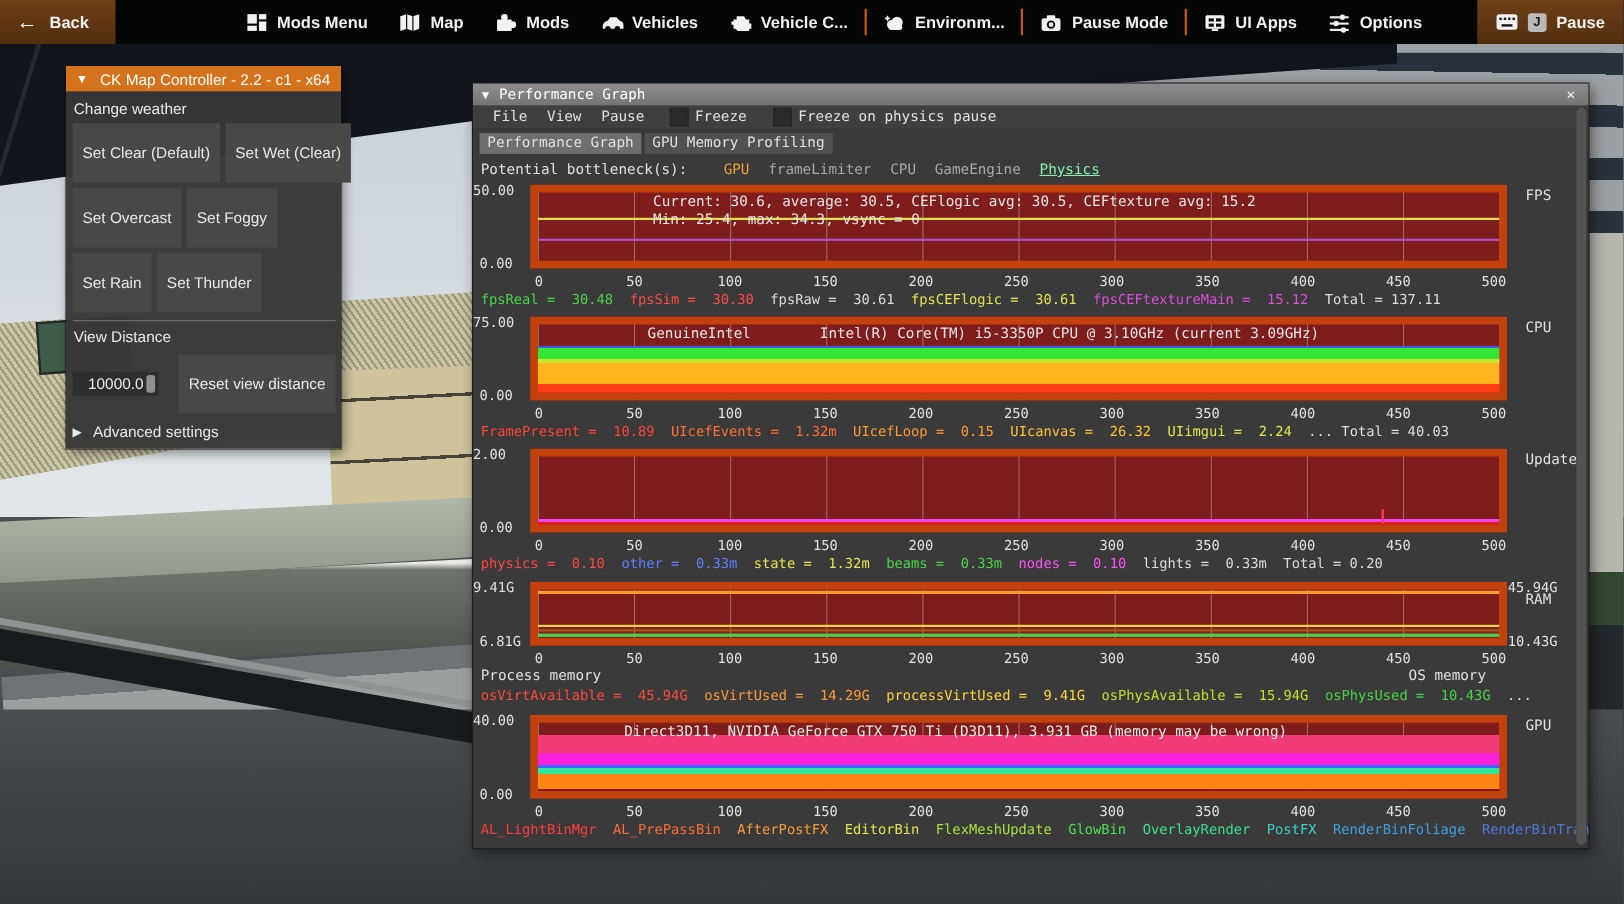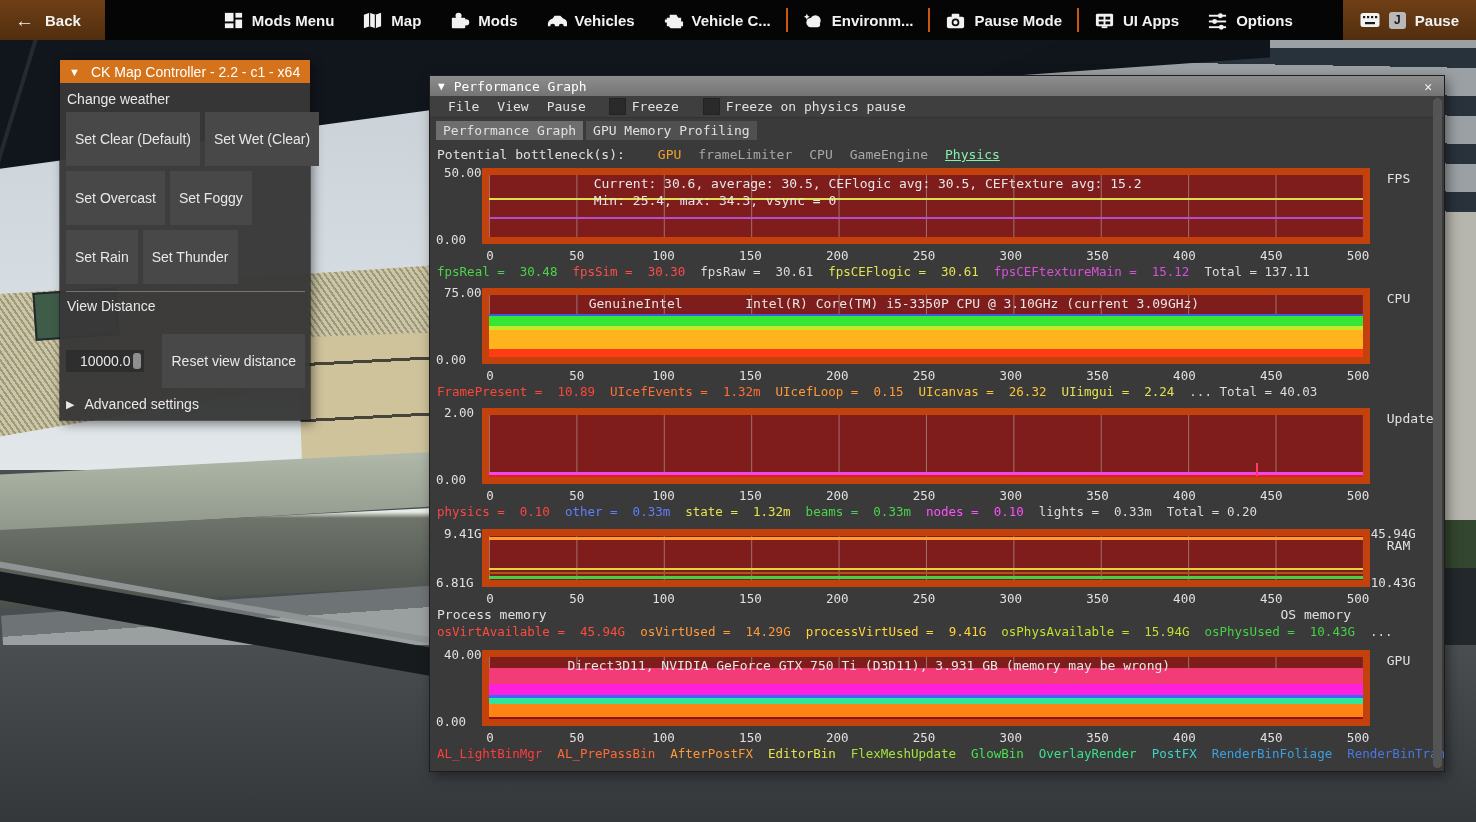--- a/index.html
+++ b/index.html
@@ -51,21 +51,21 @@
   
   #ckwin{position:absolute;left:60px;top:60px;width:250px;background:rgba(56,56,56,.97);color:#e8e8e8;
        font-size:14px;z-index:20;box-shadow:0 0 0 1px rgba(15,15,15,.5),3px 4px 10px rgba(0,0,0,.45);}
   .ck-title{height:23px;background:#d4731c;color:#fff;display:flex;align-items:center;gap:11px;padding:0 9px;}
   .ck-tri{font-size:11px;}
   .ck-body{padding:5px 5px 8px 6px;}
   .ck-label{margin:3px 0 5px 1px;}
   .ck-btnrow{display:flex;gap:5px;margin-bottom:5px;}
   .ck-btn{background:#484848;padding:19px 9px;white-space:nowrap;cursor:pointer;}
   .ck-hr{border:none;border-top:1px solid #757575;margin:7px 0 6px;}
-  .ck-inprow{display:flex;gap:18px;align-items:center;margin-top:20px;justify-content:flex-end;}
+  .ck-inprow{display:flex;gap:18px;align-items:center;margin-top:8px;justify-content:flex-end;}
   .ck-val{position:relative;width:122px;background:#2e2e2e;text-align:center;padding:3px 0;cursor:ew-resize;}
   .ck-grab{position:absolute;right:3px;top:3px;width:8px;height:16px;background:#8f8f8f;border-radius:3px;}
   .ck-adv{margin-top:8px;display:flex;gap:10px;align-items:center;cursor:pointer;}
   .ck-adv .tri{font-size:11px;}
 
   
   #pgwin{position:absolute;left:430px;top:76px;width:1014px;height:695px;background:#3a3a3a;z-index:20;
        color:#e0e0e0;font-family:"DejaVu Sans Mono",monospace;font-size:13px;
        box-shadow:0 0 0 1px #1d1d1d,3px 4px 12px rgba(0,0,0,.5);}
   .pw-title{height:20px;background:linear-gradient(#8d8d8d,#747474);display:flex;align-items:center;gap:9px;
@@ -77,21 +77,21 @@
   .pw-freeze{padding-right:10px;cursor:pointer;}
   .pw-tabs{display:flex;gap:3px;margin:3px 0 0 6px;}
   .pw-tab{padding:2px 7px;background:#505050;cursor:pointer;}
   .pw-tab.active{background:#6e6e6e;}
   .pw-bneck{margin:7px 0 0 7px;display:flex;gap:16px;white-space:pre;}
   .pw-bneck .bi{margin-right:17px;}
 
   #graphs{margin-top:4px;}
   .grow{display:flex;}
   .ycol{width:60px;position:relative;font-size:12.5px;}
-  .ytop{position:absolute;top:-3px;left:14px;}
+  .ytop{position:absolute;top:-3px;left:0;}
   .ybot{position:absolute;bottom:-3px;left:6px;}
   .plot{width:1026px;height:100%;position:relative;background:#7f1d1d;border:7px solid #c2410c;box-sizing:border-box;}
   .plot .grid{position:absolute;inset:0;background-image:linear-gradient(90deg,rgba(200,200,200,.48) 0 1px,transparent 1px);background-size:10% 100%;}
   .plot .bands{position:absolute;inset:0;}
   .hline{position:absolute;left:0;right:0;}
   .spike{position:absolute;width:2px;}
   .overlay{position:absolute;top:0;left:9%;line-height:17px;white-space:pre;color:#e6e6e6;}
   .side{width:86px;position:relative;font-size:13px;}
   .side-label{position:absolute;top:3px;left:17px;}
   .raxis-top{position:absolute;top:-3px;left:1px;font-size:12.5px;}

